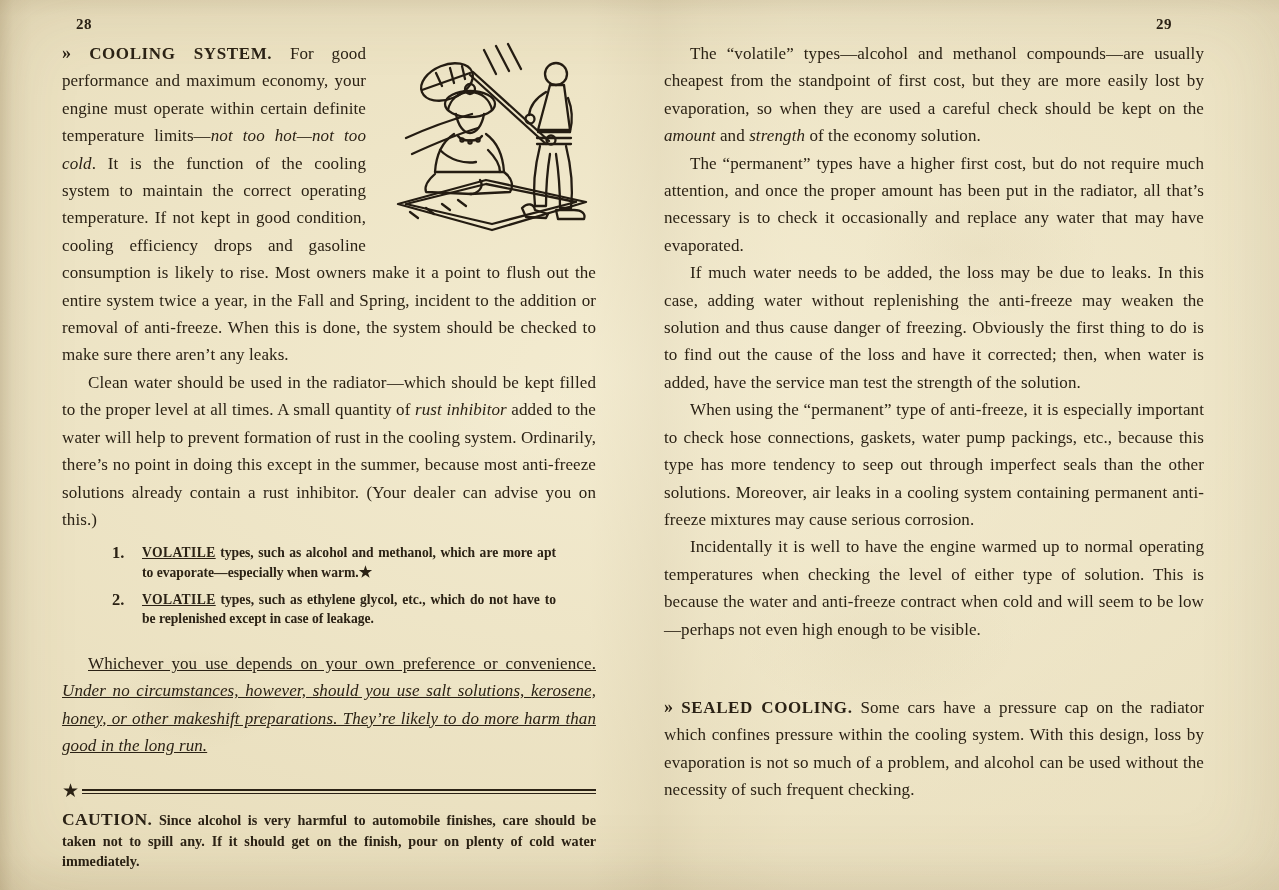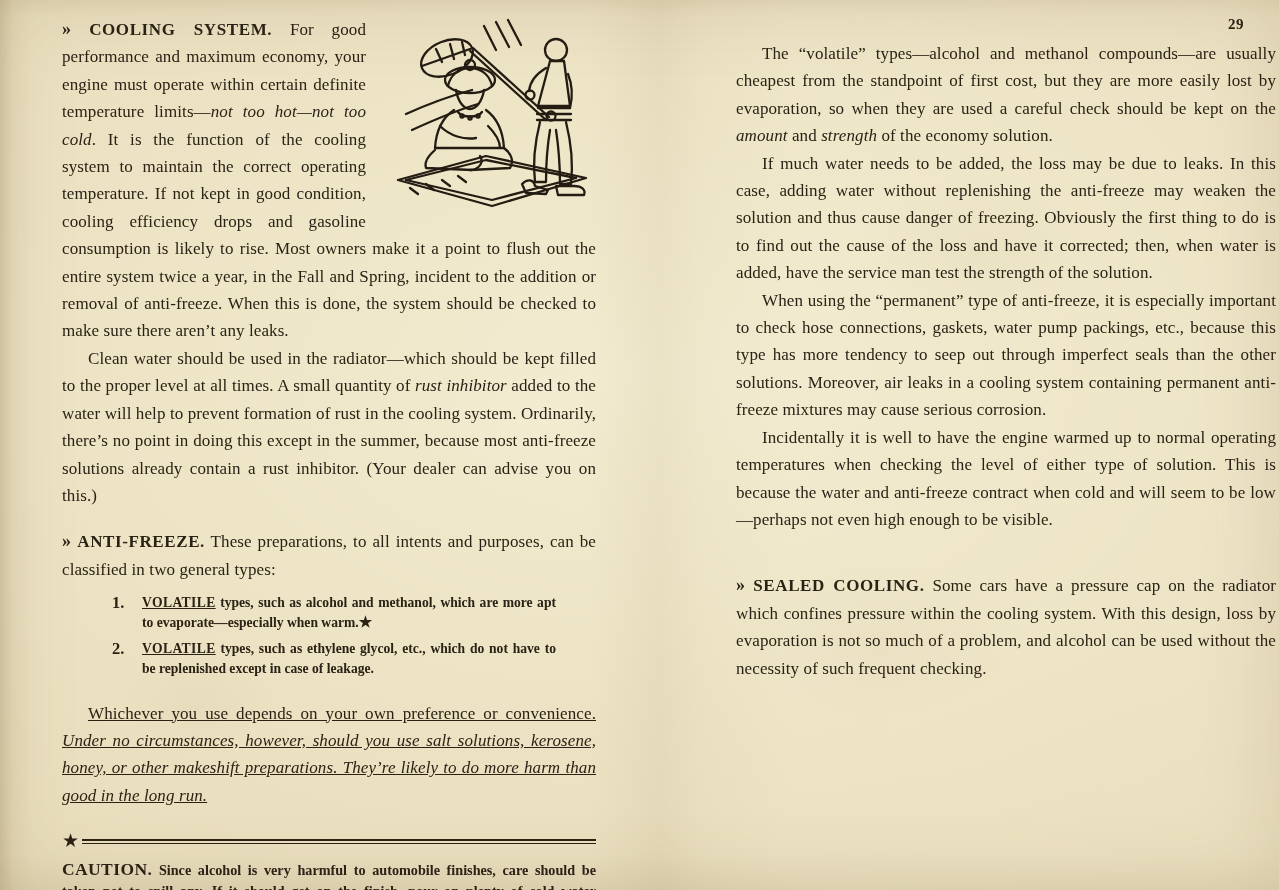--- a/index.html
+++ b/index.html
@@ -30,21 +30,21 @@
     pointer-events: none;
     background-image:
       radial-gradient(80px 50px at 200px 700px, rgba(140,115,66,0.05), rgba(140,115,66,0)),
       radial-gradient(120px 70px at 980px 250px, rgba(140,115,66,0.05), rgba(140,115,66,0)),
       radial-gradient(90px 60px at 520px 420px, rgba(255,250,235,0.12), rgba(255,250,235,0)),
       radial-gradient(140px 80px at 880px 640px, rgba(140,115,66,0.045), rgba(140,115,66,0));
   }
 
   .page { position: absolute; top: 16px; }
   .page-left  { left: 62px;  width: 534px; }
-  .page-right { left: 736px; width: 540px; }
+  .page-right { left: 664px; width: 540px; }
 
   .pagenum {
     font-size: 15px;
     font-weight: bold;
     letter-spacing: 0.5px;
     margin-bottom: 7px;
   }
   .pagenum-left  { padding-left: 14px; }
   .pagenum-right { text-align: right; padding-right: 32px; }
 
@@ -110,29 +110,30 @@
   .caution {
     margin-top: 9px;
     font-weight: bold;
     font-size: 14.2px;
     line-height: 20.5px;
     text-align: justify;
   }
   .caution-head { font-size: 17.5px; letter-spacing: 0.4px; }
 
   .rp-first { margin-top: 2px; }
-  .sealed { margin-top: 39px; }
+  .sealed { margin-top: 51px; }
   .thermo { margin-top: 29px; }
 </style>
 </head>
 <body>
 
 <div class="spread">
 
   <div class="page page-left">
+    <div class="pagenum pagenum-left">28</div>
 
     <div class="para">
       <span class="illo" title="Line-art cartoon: a seated figure wearing a turban sits cross-legged on a fringed cushion while a standing attendant waves a large leaf fan on a long pole, with motion lines around the leaf">
         <svg viewBox="0 0 216 196" fill="none" stroke="#241c12" stroke-width="2.3" stroke-linecap="round" stroke-linejoin="round">
 
           <path d="M104 8 L116 32"></path>
           <path d="M116 4 L129 29"></path>
           <path d="M128 2 L141 27"></path>
 
           <path d="M26 96 C48 86 70 78 92 72"></path>
@@ -174,21 +175,20 @@
           <path d="M18 162 L106 138 L206 160 L112 188 Z"></path>
           <path d="M26 162 L106 142 L196 160 L112 182 Z"></path>
           <path d="M30 170 L38 176 M46 166 L54 172 M62 162 L70 168 M78 158 L86 164"></path>
         </svg>
       </span>
       <span><span class="chev">» </span><span class="heading">COOLING SYSTEM.</span><span> For good performance and maximum economy, your engine must operate within certain definite temperature limits—</span><span class="it">not too hot—not too cold</span><span>. It is the function of the cooling system to maintain the correct operating temperature. If not kept in good condition, cooling efficiency drops and gasoline consumption is likely to rise. Most owners make it a point to flush out the entire system twice a year, in the Fall and Spring, incident to the addition or removal of anti-freeze. When this is done, the system should be checked to make sure there aren’t any leaks.</span></span>
     </div>
 
     <div class="para indent"><span>Clean water should be used in the radiator—which should be kept filled to the proper level at all times. A small quantity of </span><span class="it">rust inhibitor</span><span> added to the water will help to prevent formation of rust in the cooling system. Ordinarily, there’s no point in doing this except in the summer, because most anti-freeze solutions already contain a rust inhibitor. (Your dealer can advise you on this.)</span></div>
 
-    <div class="para sect-gap"><span class="chev">» </span><span class="heading">ANTI-FREEZE.</span><span> These preparations, to all intents and purposes, can be classified in two general types:</span></div>
 
     <div class="aflist">
       <div class="aflist-item">
         <span class="aflist-num">1.</span>
         <span><span class="li-caps">VOLATILE</span><span> types, such as alcohol and methanol, which are more apt to evaporate—especially when warm.</span><span class="li-star">★</span></span>
       </div>
       <div class="aflist-item">
         <span class="aflist-num">2.</span>
         <span><span class="li-caps">VOLATILE</span><span> types, such as ethylene glycol, etc., which do not have to be replenished except in case of leakage.</span></span>
       </div>
@@ -201,20 +201,21 @@
       <div class="dline"></div>
     </div>
 
     <div class="caution"><span class="caution-head">CAUTION.</span><span> Since alcohol is very harmful to automobile finishes, care should be taken not to spill any. If it should get on the finish, pour on plenty of cold water immediately.</span></div>
   </div>
 
   <div class="page page-right">
     <div class="pagenum pagenum-right">29</div>
 
     <div class="para indent rp-first"><span>The “volatile” types—alcohol and methanol compounds—are usually cheapest from the standpoint of first cost, but they are more easily lost by evaporation, so when they are used a careful check should be kept on the </span><span class="it">amount</span><span> and </span><span class="it">strength</span><span> of the economy solution.</span></div>
+    <div class="para indent"><span>The “permanent” types have a higher first cost, but do not require much attention, and once the proper amount has been put in the radiator, all that’s necessary is to check it occasionally and replace any water that may have evaporated.</span></div>
     <div class="para indent"><span>If much water needs to be added, the loss may be due to leaks. In this case, adding water without replenishing the anti-freeze may weaken the solution and thus cause danger of freezing. Obviously the first thing to do is to find out the cause of the loss and have it corrected; then, when water is added, have the service man test the strength of the solution.</span></div>
     <div class="para indent"><span>When using the “permanent” type of anti-freeze, it is especially important to check hose connections, gaskets, water pump packings, etc., because this type has more tendency to seep out through imperfect seals than the other solutions. Moreover, air leaks in a cooling system containing permanent anti-freeze mixtures may cause serious corrosion.</span></div>
     <div class="para indent"><span>Incidentally it is well to have the engine warmed up to normal operating temperatures when checking the level of either type of solution. This is because the water and anti-freeze contract when cold and will seem to be low—perhaps not even high enough to be visible.</span></div>
 
     <div class="para sealed"><span class="chev">» </span><span class="heading">SEALED COOLING.</span><span> Some cars have a pressure cap on the radiator which confines pressure within the cooling system. With this design, loss by evaporation is not so much of a problem, and alcohol can be used without the necessity of such frequent checking.</span></div>
 
   </div>
 
 </div>
 

